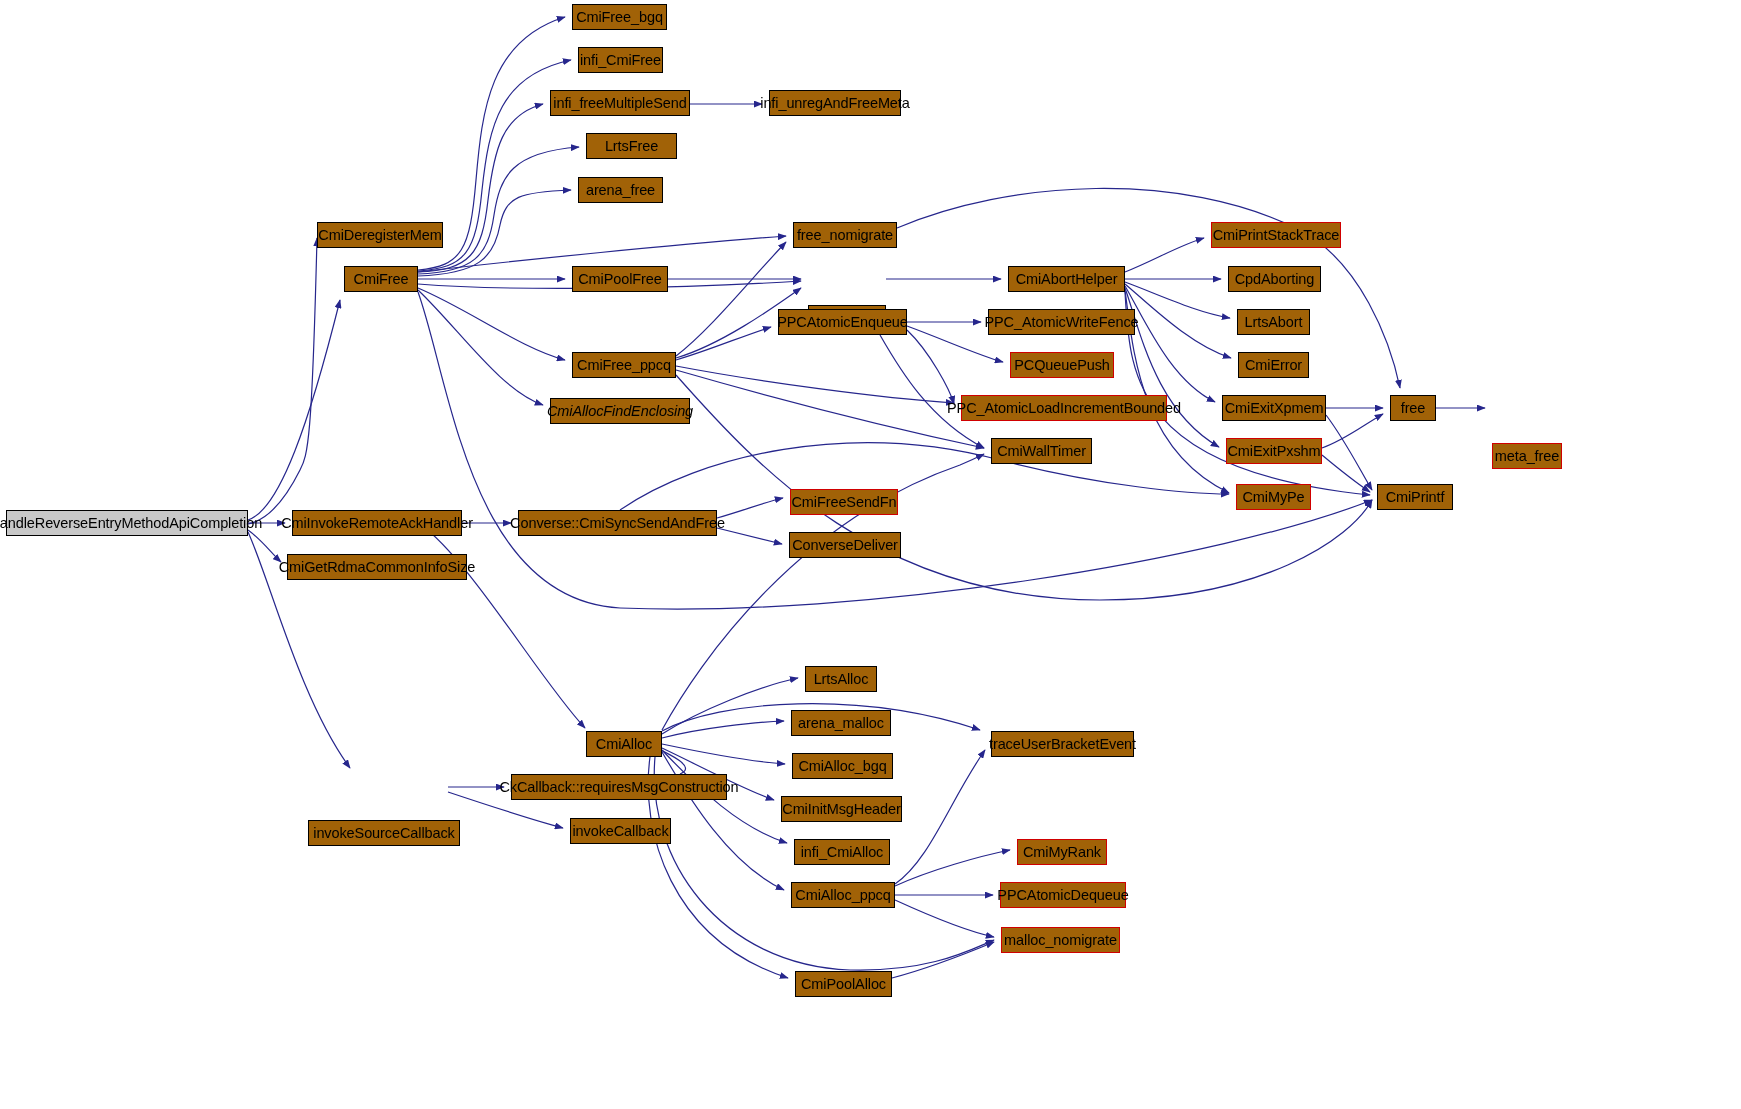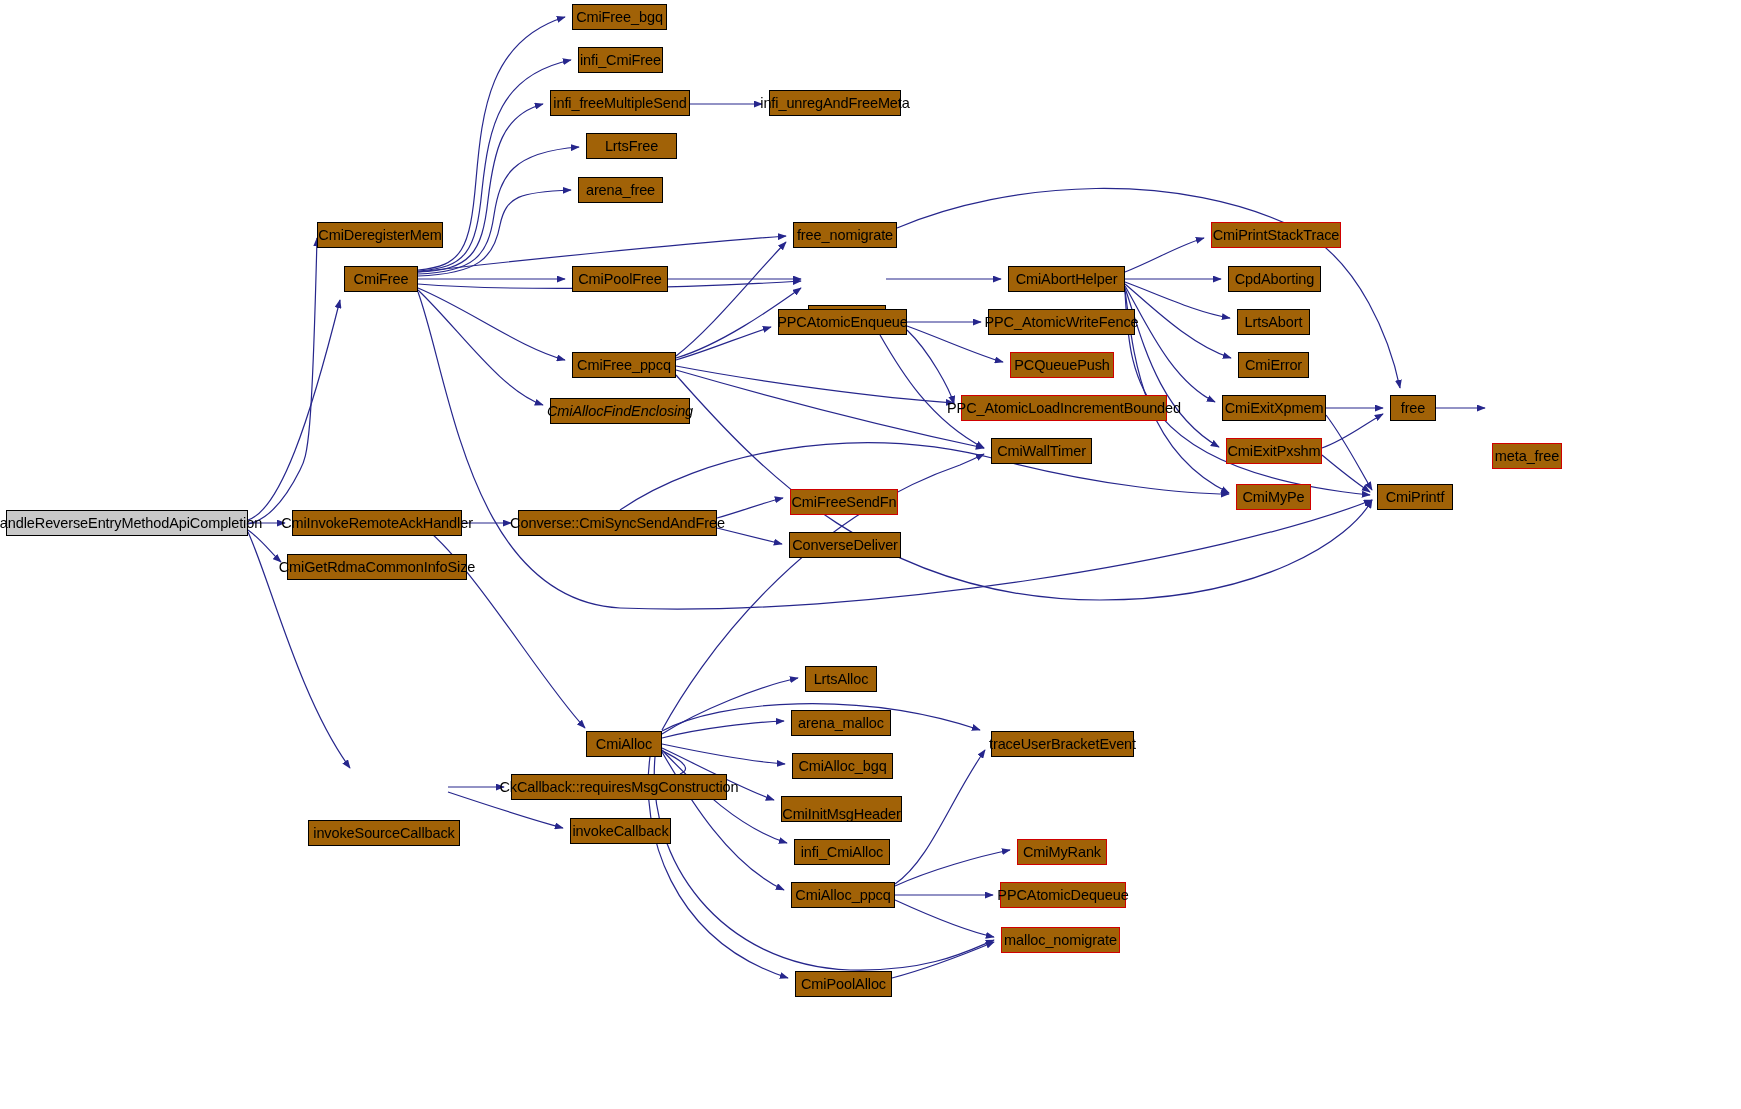--- a/index.html
+++ b/index.html
@@ -252,21 +252,21 @@
       </div>
       <div class="node" style="left: 586px; top: 731px; width: 76px;">
         <span class="node-label">CmiAlloc</span>
       </div>
       <div class="node" style="left: 792px; top: 753px; width: 101px;">
         <span class="node-label">CmiAlloc_bgq</span>
       </div>
       <div class="node" style="left: 991px; top: 731px; width: 143px;">
         <span class="node-label">traceUserBracketEvent</span>
       </div>
-      <div class="node" style="left: 781px; top: 796px; width: 121px; align-items: flex-end;">
+      <div class="node" style="left: 781px; top: 796px; width: 121px;">
         <span class="node-label">CmiInitMsgHeader</span>
       </div>
       <div class="node" style="left: 308px; top: 820px; width: 152px;">
         <span class="node-label">invokeSourceCallback</span>
       </div>
       <div class="node" style="left: 511px; top: 774px; width: 216px;">
         <span class="node-label">CkCallback::requiresMsgConstruction</span>
       </div>
       <div class="node" style="left: 794px; top: 839px; width: 96px;">
         <span class="node-label">infi_CmiAlloc</span>

